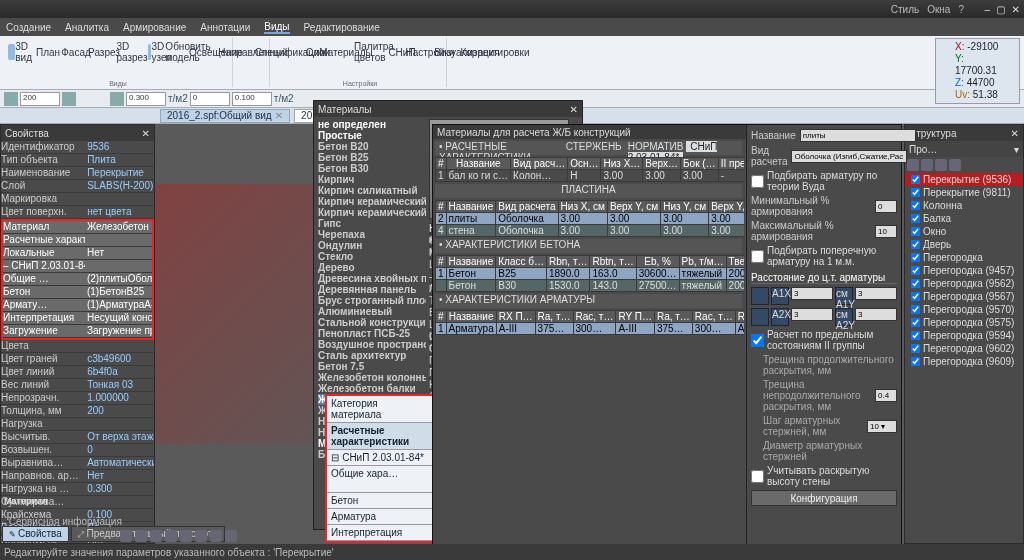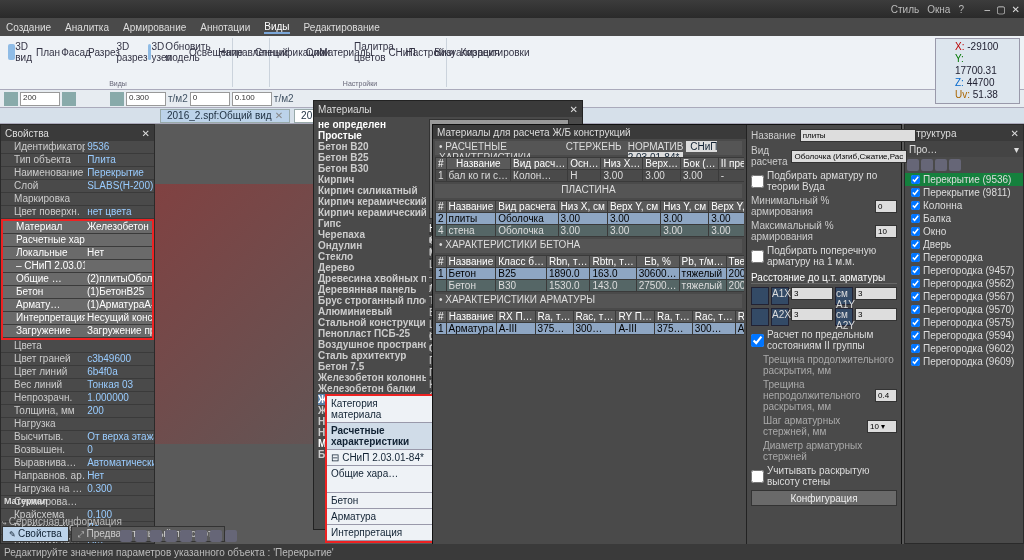--- a/index.html
+++ b/index.html
@@ -23,30 +23,30 @@
   .toolbar2 .fld { width: 40px; height: 14px; background: #fff; border: 1px solid #999; font-size: 8px; padding: 0 2px; color: #333; }
   .tabs-strip { height: 16px; background: #d6e0ea; border-bottom: 1px solid #aab; display: flex; align-items: center; padding-left: 160px; gap: 4px; }
   .doc-tab { background: #fff; border: 1px solid #9aa; padding: 0 6px; height: 14px; font-size: 8px; color: #234; display: flex; align-items: center; gap: 3px; }
   .doc-tab .x { color: #888; }
   .doc-tab.active { background: #bcd3ea; }
   .workspace { position: absolute; top: 124px; left: 0; right: 0; bottom: 16px; display: flex; }
   .panel { background: #4a4a4a; border: 1px solid #2a2a2a; display: flex; flex-direction: column; }
   .panel-title { height: 16px; background: #3a3a3a; color: #ddd; padding: 0 4px; display: flex; align-items: center; justify-content: space-between; font-size: 9px; }
   .propgrid { flex: 1; overflow: hidden; font-size: 8px; color: #ccc; }
   .prop-row { display: flex; height: 13px; border-bottom: 1px solid #3a3a3a; }
-  .prop-row .k { width: 55%; padding-left: 13px; overflow: hidden; white-space: nowrap; }
+  .prop-row .k { width: 55%; padding-left: 0; overflow: hidden; white-space: nowrap; }
   .prop-row .v { width: 45%; padding-left: 2px; overflow: hidden; white-space: nowrap; color: #9cf; }
   .prop-row.hi { background: #6a6a6a; color: #fff; }
   .prop-row.hi .v { color: #fff; }
   .hilite-box { border: 2px solid #e22; }
   .left-panel { width: 155px; }
   .right-structure { width: 120px; position: absolute; right: 0; top: 0; bottom: 0; }
   .tree-item { display: flex; align-items: center; gap: 3px; height: 13px; padding-left: 6px; font-size: 8px; color: #ddd; }
   .tree-item input { width: 9px; height: 9px; }
-  .tree-item.sel { background: #15803d; }
+  .tree-item.sel { background: #b91c1c; }
   .viewport { position: absolute; left: 155px; right: 120px; top: 0; bottom: 0; background: #5a5a5a; }
   .building { position: absolute; left: 320px; top: 6px; right: 8px; height: 130px; background: linear-gradient(#8a2a4a 0 30%, #8a7560 30% 100%); border: 1px solid #222; }
   .building::before { content: ""; position: absolute; inset: 30% 6% 6% 6%; background: repeating-linear-gradient(90deg,#6b5a48 0 14px,#463a2e 14px 16px), repeating-linear-gradient(#6b5a48 0 18px,#463a2e 18px 20px); mix-blend-mode: multiply; opacity: .4; }
   .red-overlay { position: absolute; left: 0; top: 60px; width: 280px; height: 260px; background: linear-gradient(135deg, rgba(200,20,20,.35), transparent); pointer-events: none; }
   .materials-dlg { position: absolute; left: 158px; top: -24px; width: 270px; bottom: 14px; background: #4a4a4a; border: 1px solid #222; }
   .mat-preview { position: absolute; left: 115px; top: 18px; width: 140px; height: 100px; background: linear-gradient(#9a9a9a,#777); border: 1px solid #333; }
   .mat-tree { position: absolute; left: 4px; top: 18px; width: 108px; bottom: 4px; overflow: hidden; font-size: 8px; color: #ccc; line-height: 11px; }
   .mat-tree div { white-space: nowrap; font-weight: bold; }
   .mat-tree .grp { color: #fff; }
   .mat-tree .sel { background: #5a7fa6; color: #fff; }

